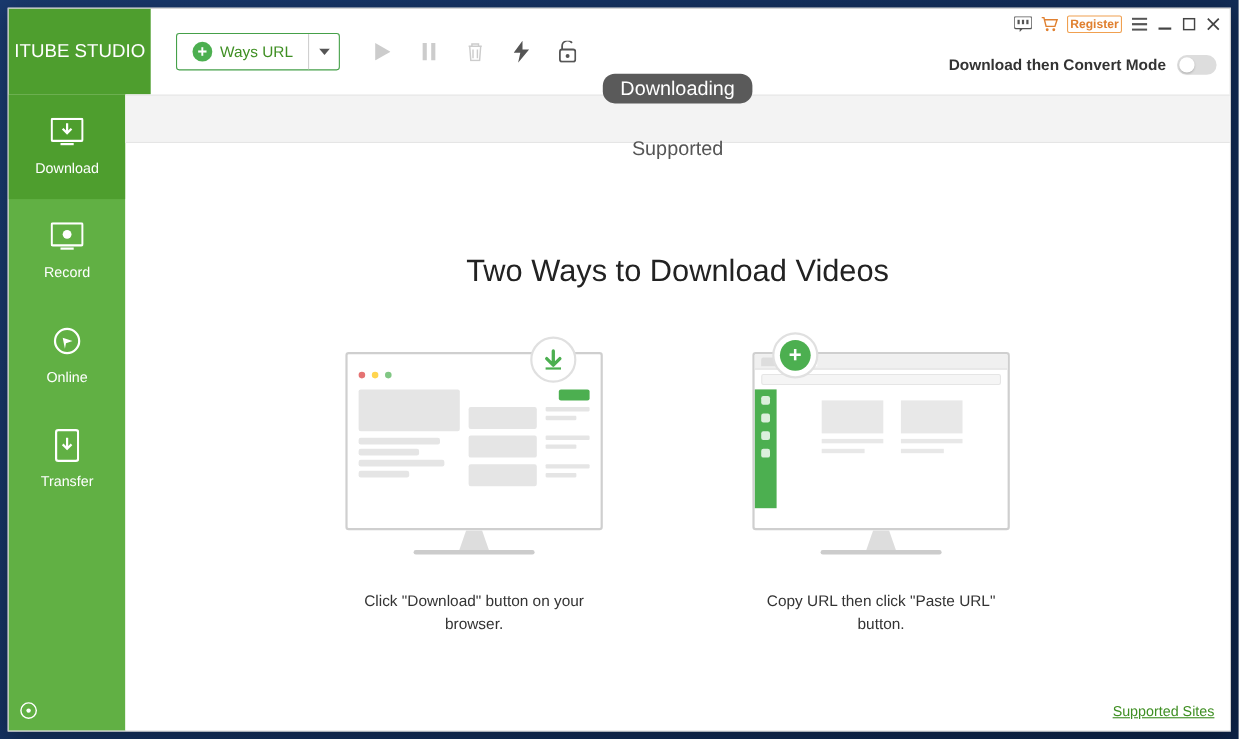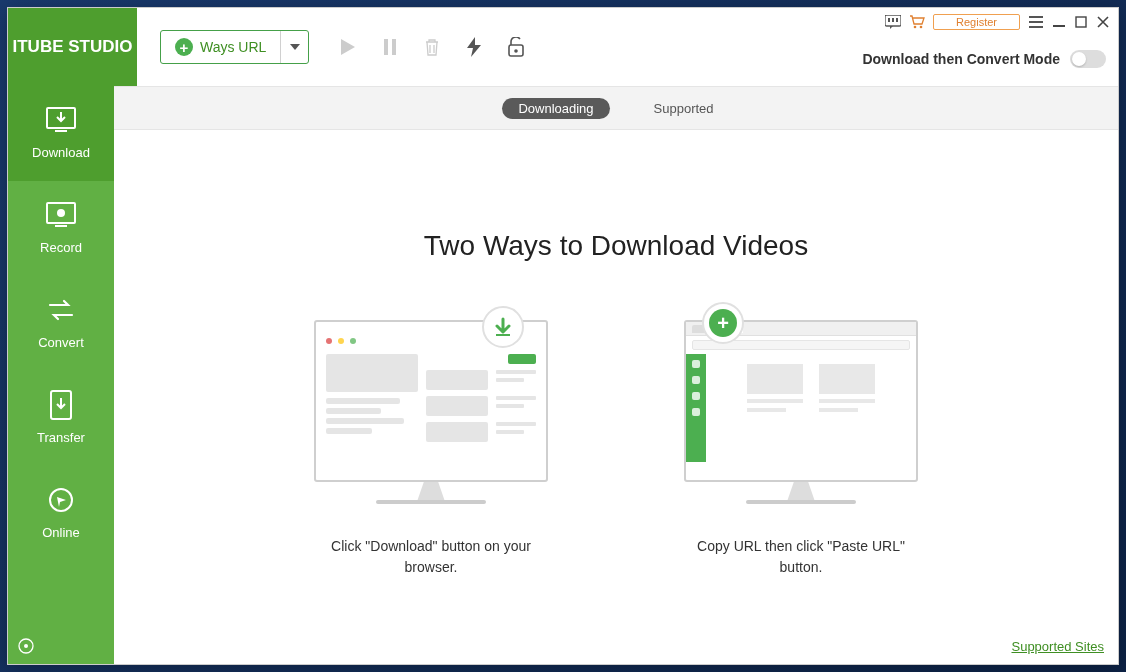--- a/index.html
+++ b/index.html
@@ -1,45 +1,45 @@
 <!DOCTYPE html>
 <html><head>
 <meta charset="utf-8">
 <style>
 * { margin: 0; padding: 0; box-sizing: border-box; font-family: "Segoe UI", Arial, sans-serif; }
 body { width: 1126px; height: 672px; background: linear-gradient(135deg, #1a3a6e 0%, #0d2347 100%); overflow: hidden; position: relative; }
 .app-window { position: absolute; top: 7px; left: 7px; width: 1112px; height: 658px; background: #fff; border: 1px solid #ccc; display: flex; flex-direction: column; box-shadow: 0 4px 20px rgba(0,0,0,.3); }
 .top-area { height: 78px; display: flex; }
-.logo-box { width: 129px; height: 78px; background: #4e9e2e; color: #fff; display: flex; align-items: center; justify-content: center; font-size: 17px; font-weight: 700; letter-spacing: 0; }
+.logo-box { width: 129px; height: 78px; background: #4e9e2e; color: #fff; display: flex; align-items: center; justify-content: center; font-size: 17px; font-weight: 400; letter-spacing: 0; }
 .toolbar { flex: 1; display: flex; align-items: center; padding: 0 10px; position: relative; }
 .paste-btn-wrap { display: flex; border: 1px solid #45a049; border-radius: 3px; height: 34px; margin-left: 13px; }
 .paste-btn { display: flex; align-items: center; gap: 7px; padding: 0 14px; color: #3f8f23; font-size: 14px; cursor: pointer; }
 .plus-circle { width: 18px; height: 18px; border-radius: 50%; background: #4caf50; color: #fff; display: flex; align-items: center; justify-content: center; font-size: 15px; font-weight: 700; line-height: 1; }
 .dropdown-arrow { border-left: 1px solid #d0d0d0; width: 28px; display: flex; align-items: center; justify-content: center; cursor: pointer; }
 .dropdown-arrow svg { width: 10px; height: 6px; }
 .icon-row { display: flex; align-items: center; gap: 24px; margin-left: 30px; }
 .tool-icon { width: 18px; height: 18px; color: #888; cursor: pointer; display: flex; align-items: center; justify-content: center; }
 .tool-icon.disabled { color: #ccc; cursor: default; }
 .tool-icon.dark { color: #555; }
 .titlebar-right { position: absolute; right: 8px; top: 6px; display: flex; align-items: center; gap: 8px; }
 .tb-icon { width: 16px; height: 16px; color: #555; cursor: pointer; display: flex; align-items: center; justify-content: center; }
-.register-btn { border: 1px solid #f0a050; color: #e08030; font-size: 11px; padding: 1px 22px; border-radius: 2px; cursor: pointer; }
+.register-btn { border: 1px solid #f0a050; color: #e08030; font-size: 11px; padding: 1px 2px; border-radius: 2px; cursor: pointer; font-weight: bold; }
 .win-btn { width: 14px; height: 14px; color: #444; cursor: pointer; display: flex; align-items: center; justify-content: center; font-size: 15px; }
 .mode-row { position: absolute; right: 12px; top: 42px; display: flex; align-items: center; gap: 10px; font-size: 14px; color: #333; font-weight: bold; }
 .toggle { width: 36px; height: 18px; background: #ddd; border-radius: 9px; position: relative; cursor: pointer; }
 .toggle::after { content: ""; position: absolute; width: 14px; height: 14px; background: #fff; border-radius: 50%; top: 2px; left: 2px; box-shadow: 0 1px 2px rgba(0,0,0,.2); }
 .body-area { flex: 1; display: flex; min-height: 0; }
 .sidebar { width: 106px; background: #61b044; display: flex; flex-direction: column; }
 .side-item { display: flex; flex-direction: column; align-items: center; justify-content: center; gap: 12px; height: 95px; color: #fff; font-size: 13px; cursor: pointer; }
 .side-item.active { background: #4e9e2e; }
 .side-icon { width: 32px; height: 26px; display: flex; align-items: center; justify-content: center; }
 .sidebar-bottom { margin-top: auto; padding: 10px; }
 .sb-icon { width: 16px; height: 16px; color: #fff; cursor: pointer; }
 .content { flex: 1; background: #fff; display: flex; flex-direction: column; position: relative; }
-.tabbar { height: 44px; background: #f3f3f3; border-top: 1px solid #e5e5e5; border-bottom: 1px solid #e5e5e5; display: flex; align-items: center; justify-content: center; gap: 28px; font-size: 13px; }
+.tabbar { height: 44px; background: #f3f3f3; border-top: 1px solid #e5e5e5; border-bottom: 1px solid #e5e5e5; display: flex; align-items: center; justify-content: center; gap: 28px; font-size: 18px; flex-direction: column; }
 .tab { color: #555; cursor: pointer; padding: 3px 16px; }
 .tab.active { background: #5a5a5a; color: #fff; border-radius: 11px; }
 .main { flex: 1; display: flex; flex-direction: column; align-items: center; padding-top: 100px; }
 .headline { font-size: 28px; color: #222; font-weight: 400; }
 .methods { display: flex; gap: 100px; margin-top: 58px; }
 .method { width: 270px; display: flex; flex-direction: column; align-items: center; gap: 32px; }
 .caption { font-size: 14px; color: #333; text-align: center; line-height: 1.5; max-width: 250px; }
 .footer-link { position: absolute; right: 14px; bottom: 10px; font-size: 13px; color: #3f8f23; text-decoration: underline; cursor: pointer; }
 .monitor { position: relative; }
 .monitor-frame { width: 234px; height: 162px; border: 2px solid #cfcfcf; border-radius: 3px; background: #fff; position: relative; overflow: hidden; }
@@ -194,43 +194,35 @@
           <svg width="30" height="26" viewBox="0 0 30 26">
               <rect x="1" y="1" width="28" height="20" rx="1" stroke="#fff" stroke-width="2" fill="none"></rect>
               <circle cx="15" cy="11" r="4" fill="#fff"></circle>
               <rect x="9" y="23" width="12" height="2" fill="#fff"></rect>
             </svg>
         </div>
         <span>Record</span>
       </div>
       <div class="side-item">
         <div class="side-icon">
-          <svg width="26" height="22" viewBox="0 0 26 22">
-              <path d="M2 6h18l-4-4M24 16H6l4 4" stroke="#fff" stroke-width="2.2" fill="none" stroke-linecap="round"></path>
-            </svg>
-        </div>
-        <span>Convert</span>
+          <svg width="26" height="26" viewBox="0 0 26 26">
+              <circle cx="13" cy="13" r="11" stroke="#fff" stroke-width="2" fill="none"></circle>
+              <path d="M9 10 L18 13 L12 15 L11 20 Z" fill="#fff"></path>
+            </svg>
+        </div>
+        <span>Online</span>
       </div>
       <div class="side-item">
         <div class="side-icon">
           <svg width="22" height="30" viewBox="0 0 22 30">
               <rect x="1" y="1" width="20" height="28" rx="2" stroke="#fff" stroke-width="2" fill="none"></rect>
               <path d="M11 8v10M7 14l4 4 4-4" stroke="#fff" stroke-width="2" fill="none"></path>
             </svg>
         </div>
         <span>Transfer</span>
-      </div>
-      <div class="side-item">
-        <div class="side-icon">
-          <svg width="26" height="26" viewBox="0 0 26 26">
-              <circle cx="13" cy="13" r="11" stroke="#fff" stroke-width="2" fill="none"></circle>
-              <path d="M9 10 L18 13 L12 15 L11 20 Z" fill="#fff"></path>
-            </svg>
-        </div>
-        <span>Online</span>
       </div>
       <div class="sidebar-bottom">
         <div class="sb-icon">
           <svg width="16" height="16" viewBox="0 0 16 16">
               <circle cx="8" cy="8" r="7" stroke="#fff" stroke-width="1.3" fill="none"></circle>
               <circle cx="8" cy="8" r="2" fill="#fff"></circle>
             </svg>
         </div>
       </div>
     </div>

